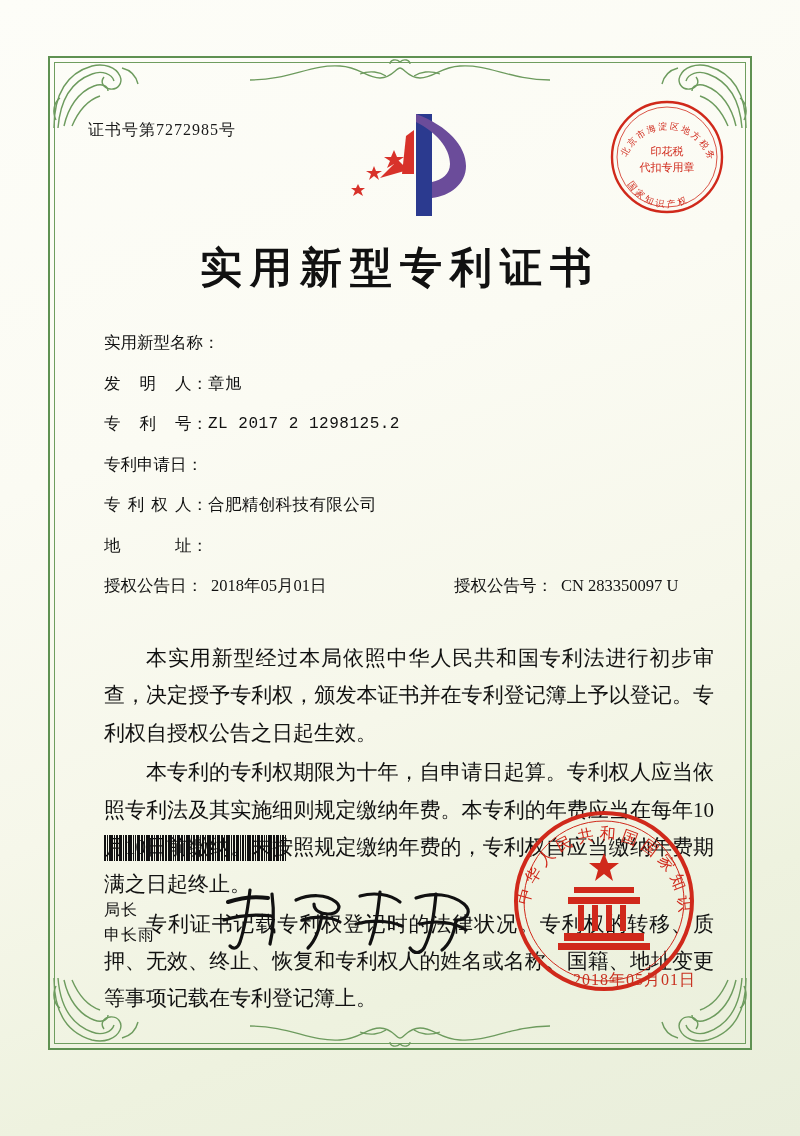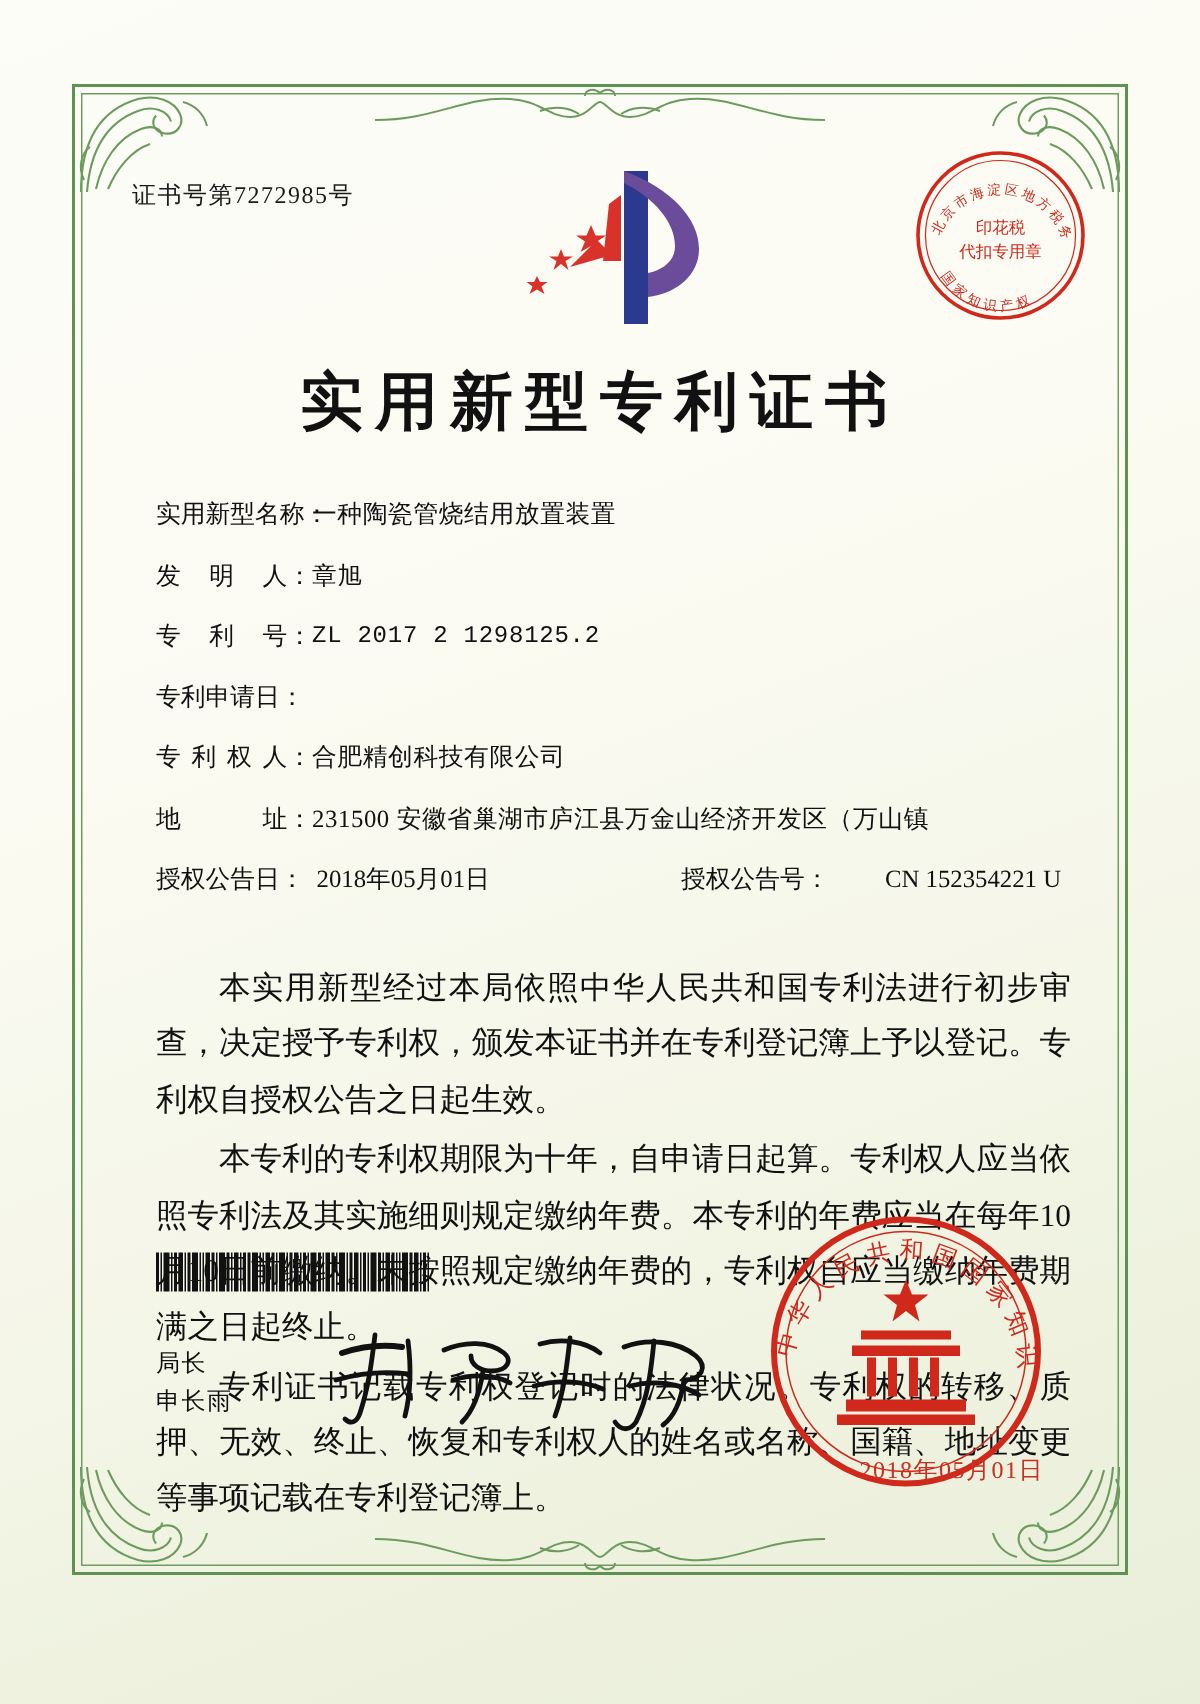--- a/index.html
+++ b/index.html
@@ -158,21 +158,21 @@
     padding-left: 18px;
   }
   .mono { font-family: "Liberation Mono", monospace; font-size: 16px; letter-spacing: 0.5px;}
 
   .grant-row {
     display: flex;
     align-items: flex-start;
     margin-bottom: 10px;
   }
   .grant-left { display: flex; width: 350px; flex: 0 0 350px;}
-  .grant-right { display: flex; flex: 1; gap: 29px;}
+  .grant-right { display: flex; flex: 1;}
   .grant-label { white-space: nowrap; }
   .grant-value { margin-left: 8px; }
 
   .paragraphs {
     position: absolute;
     left: 24px;
     right: 6px;
     top: 550px;
     font-size: 21px;
     line-height: 1.78;
@@ -352,21 +352,20 @@
         </text>
       </svg>
     </div>
 
     <div class="title">实用新型专利证书</div>
 
     <div class="fields">
 
       <div class="field-row">
         <div class="field-label">实用新型名称：</div>
-        <div class="field-value">一种陶瓷管烧结用放置装置</div>
       </div>
 
       <div class="field-row">
         <div class="field-label spread">
             <span>发</span>
             <span>明</span>
             <span>人：</span>
           </div>
         <div class="field-value">章旭</div>
       </div>
@@ -393,32 +392,31 @@
           </div>
         <div class="field-value">合肥精创科技有限公司</div>
       </div>
 
       <div class="field-row">
         <div class="field-label spread">
             <span>地</span>
             <span>址：</span>
           </div>
         <div class="field-value">
-          <span>231500 安徽省巢湖市庐江县万金山经济开发区（万山镇</span>
         </div>
       </div>
 
       <div class="grant-row">
         <div class="grant-left">
           <span class="grant-label">授权公告日：</span>
           <span class="grant-value">2018年05月01日</span>
         </div>
         <div class="grant-right">
           <span class="grant-label">授权公告号：</span>
-          <span class="grant-value">CN 152354221 U</span>
+          <span class="grant-value">CN 283350097 U</span>
         </div>
       </div>
 
     </div>
 
     <div class="paragraphs">
       <p>本实用新型经过本局依照中华人民共和国专利法进行初步审查，决定授予专利权，颁发本证书并在专利登记簿上予以登记。专利权自授权公告之日起生效。</p>
       <p>本专利的专利权期限为十年，自申请日起算。专利权人应当依照专利法及其实施细则规定缴纳年费。本专利的年费应当在每年10月10日前缴纳。未按照规定缴纳年费的，专利权自应当缴纳年费期满之日起终止。</p>
       <p>专利证书记载专利权登记时的法律状况。专利权的转移、质押、无效、终止、恢复和专利权人的姓名或名称、国籍、地址变更等事项记载在专利登记簿上。</p>
     </div>

